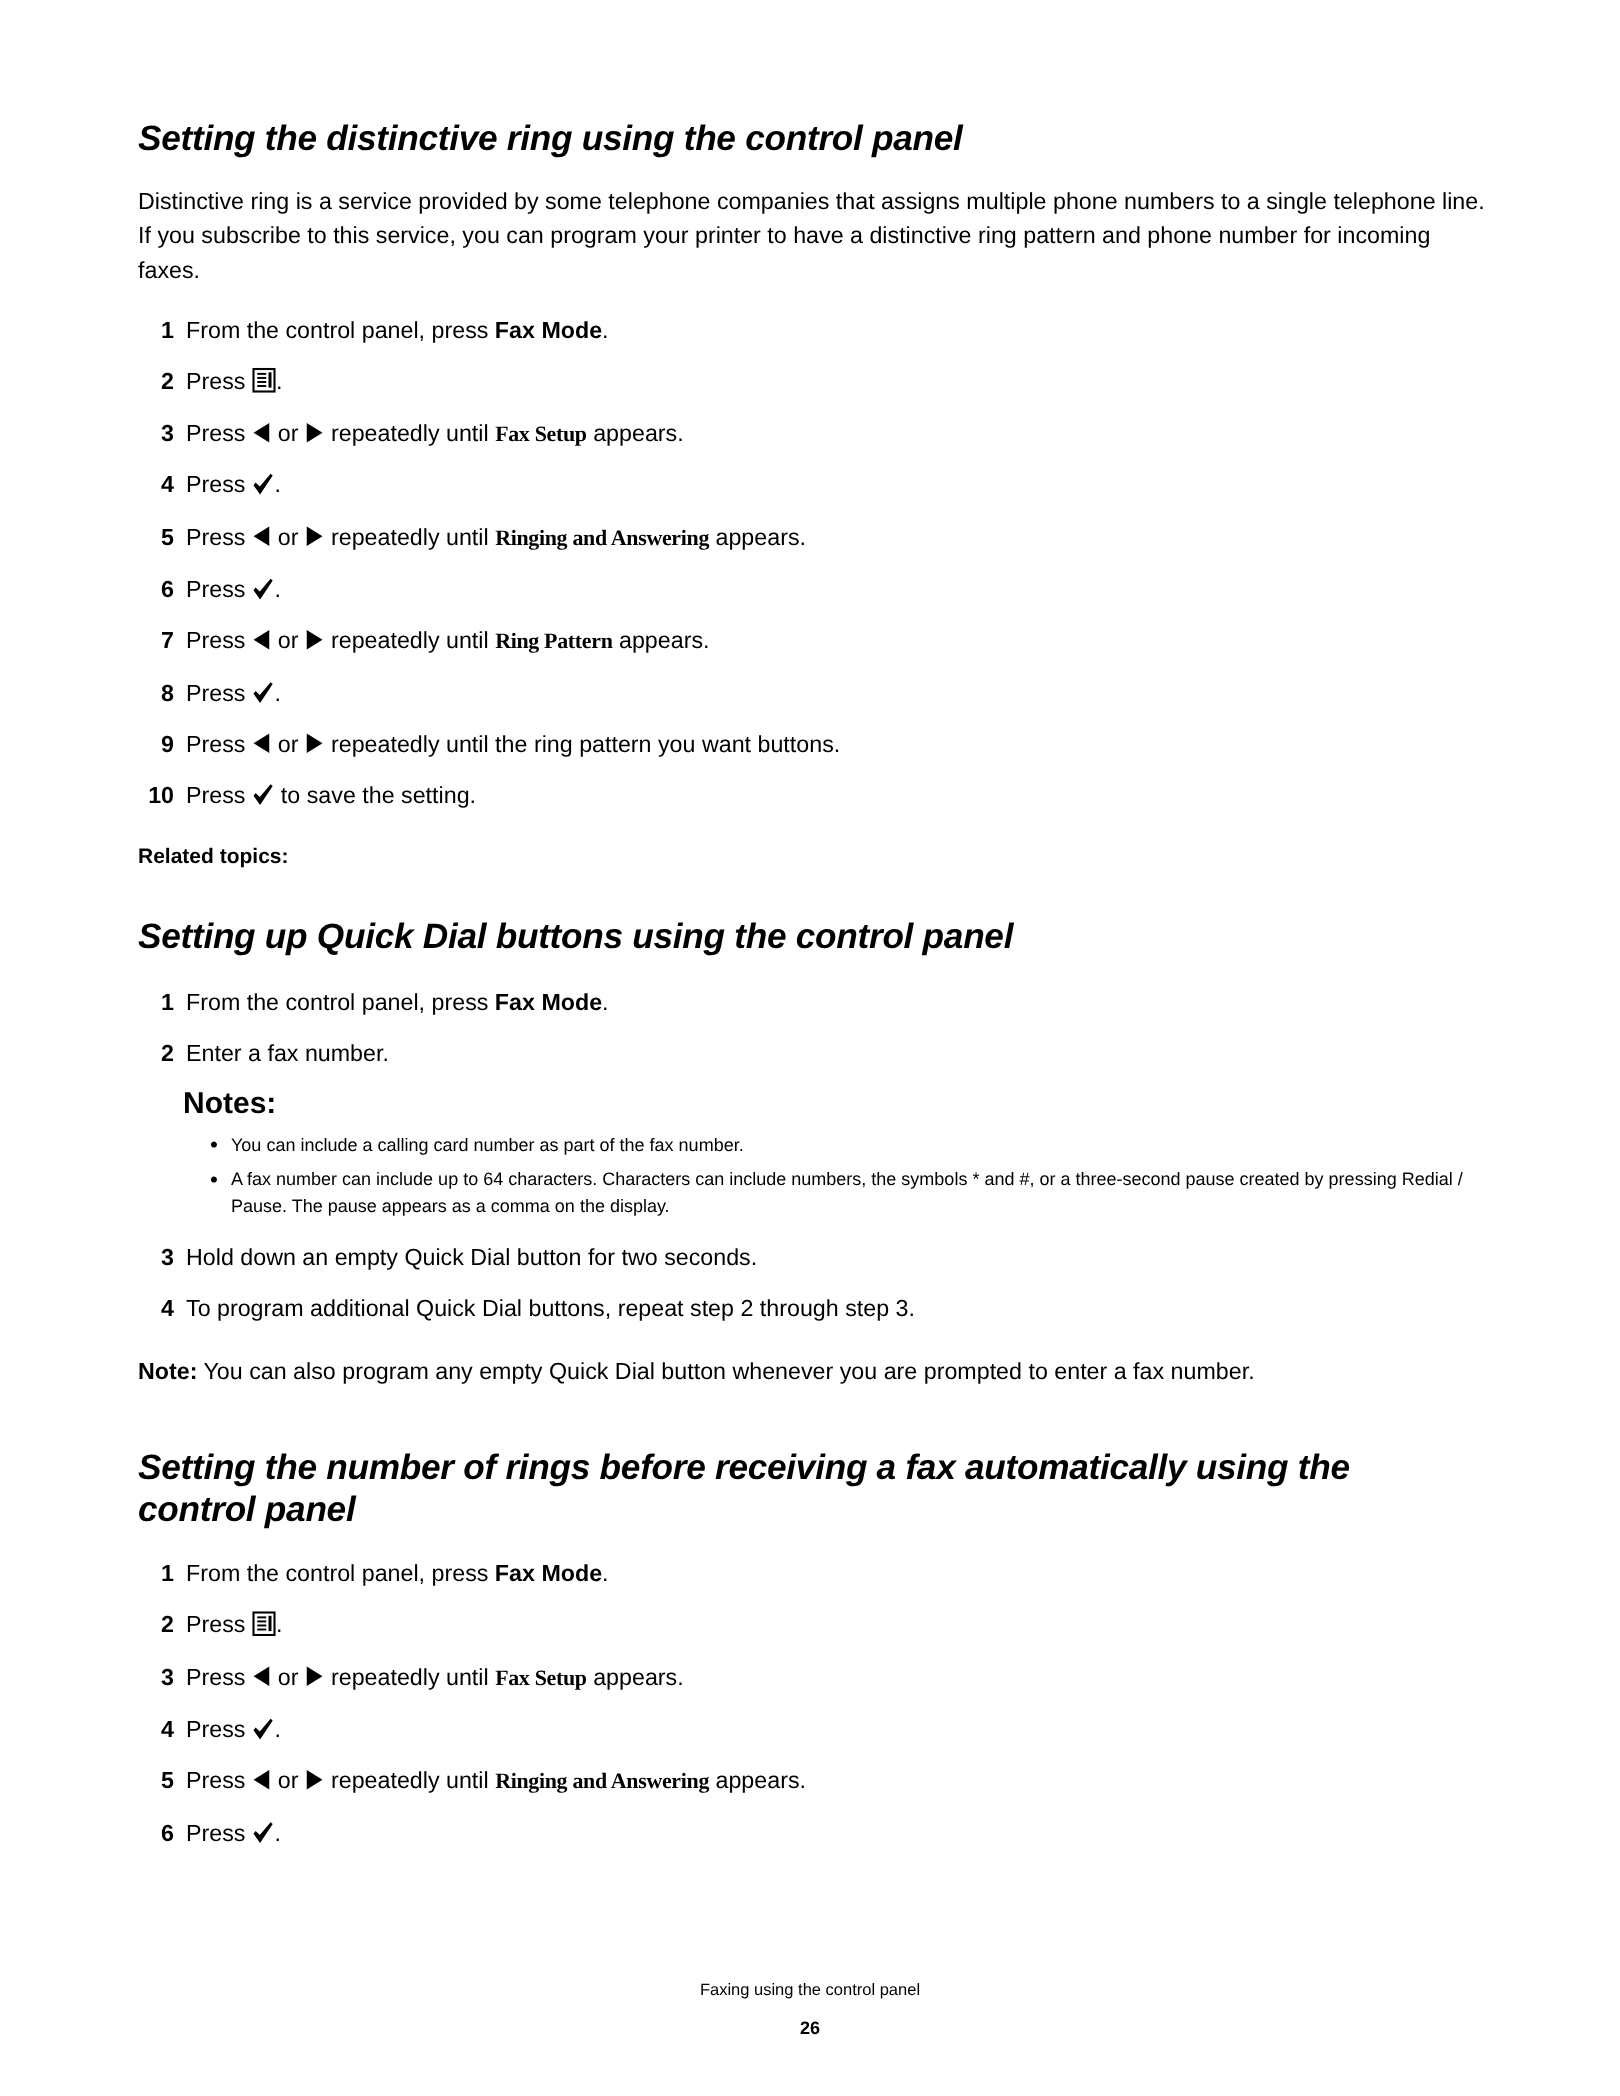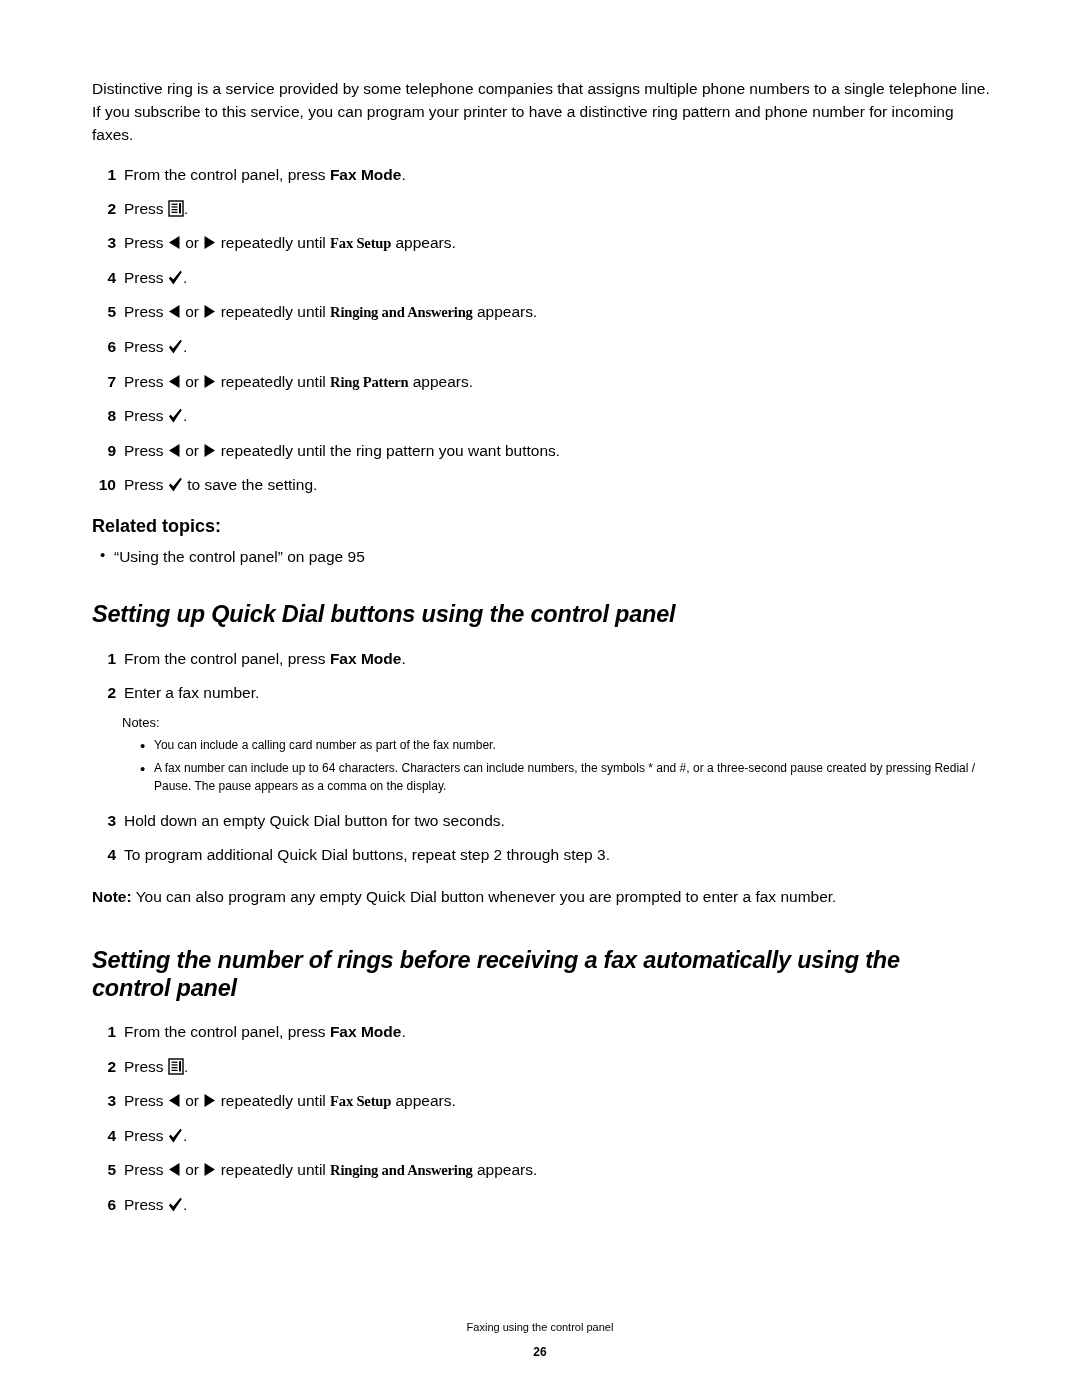--- a/index.html
+++ b/index.html
@@ -93,21 +93,21 @@
     width: 15px;
     height: 16px;
     vertical-align: -3px;
   }
   .icon-menu {
     width: 16px;
     height: 17px;
     vertical-align: -3px;
   }
   h2.related {
-    font-size: 18px;
+    font-size: 14px;
     font-weight: bold;
     margin: 20px 0 8px 0;
   }
   ul.bullets {
     list-style: none;
     margin: 0;
     padding: 0;
   }
   ul.bullets li {
     position: relative;
@@ -118,22 +118,22 @@
     max-width: 880px;
   }
   ul.bullets li:before {
     content: "•";
     position: absolute;
     left: 8px;
     top: -1px;
     font-size: 15px;
   }
   .notes-label {
-    font-size: 13px;
-    font-weight: normal;
+    font-size: 20px;
+    font-weight: bold;
     margin: 10px 0 6px 30px;
   }
   ul.notes-list {
     list-style: none;
     margin: 0 0 14px 0;
     padding: 0;
   }
   ul.notes-list li {
     position: relative;
     padding-left: 62px;
@@ -169,20 +169,21 @@
   .footer-page {
     font-size: 12px;
     font-weight: bold;
   }
 </style>
 </head>
 <body>
 
 <div class="page">
 
+  <h1 class="section-title">Setting the distinctive ring using the control panel</h1>
 
   <p class="intro">Distinctive ring is a service provided by some telephone companies that assigns multiple phone numbers to a single telephone line. If you subscribe to this service, you can program your printer to have a distinctive ring pattern and phone number for incoming faxes.</p>
 
   <ol class="steps">
     <li>
       <span class="num">1</span><span>From the control panel, press </span><span class="bold">Fax Mode</span><span>.</span>
     </li>
     <li>
       <span class="num">2</span><span>Press </span><span class="icon icon-menu"><svg width="16" height="17" viewBox="0 0 16 17">
             <rect x="1" y="1" width="14" height="15" fill="#ffffff" stroke="#000000" stroke-width="1.4"></rect>
@@ -237,23 +238,20 @@
           </svg></span><span> repeatedly until the ring pattern you want buttons.</span>
     </li>
     <li class="wide-num">
       <span class="num">10</span><span>Press </span><span class="icon icon-check"><svg width="15" height="16" viewBox="0 0 15 16">
             <polygon points="1,8.5 2.4,6.6 5.2,9.4 12.4,0.8 13.8,2.0 5.4,14.6" fill="#000000"></polygon>
           </svg></span><span> to save the setting.</span>
     </li>
   </ol>
 
   <h2 class="related">Related topics:</h2>
-  <ul class="bullets">
-    <li><span>“Using the control panel” on page 95</span></li>
-  </ul>
 
   <h1 class="section-title second">Setting up Quick Dial buttons using the control panel</h1>
 
   <ol class="steps">
     <li>
       <span class="num">1</span><span>From the control panel, press </span><span class="bold">Fax Mode</span><span>.</span>
     </li>
     <li>
       <span class="num">2</span><span>Enter a fax number.</span>
     </li>

